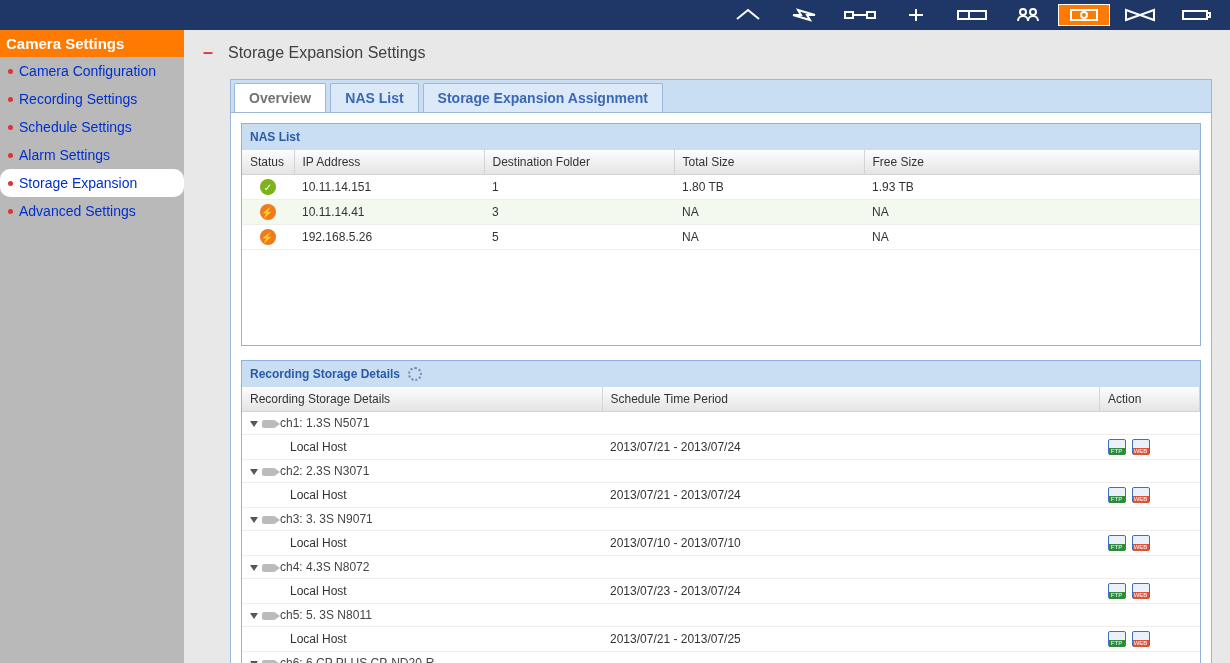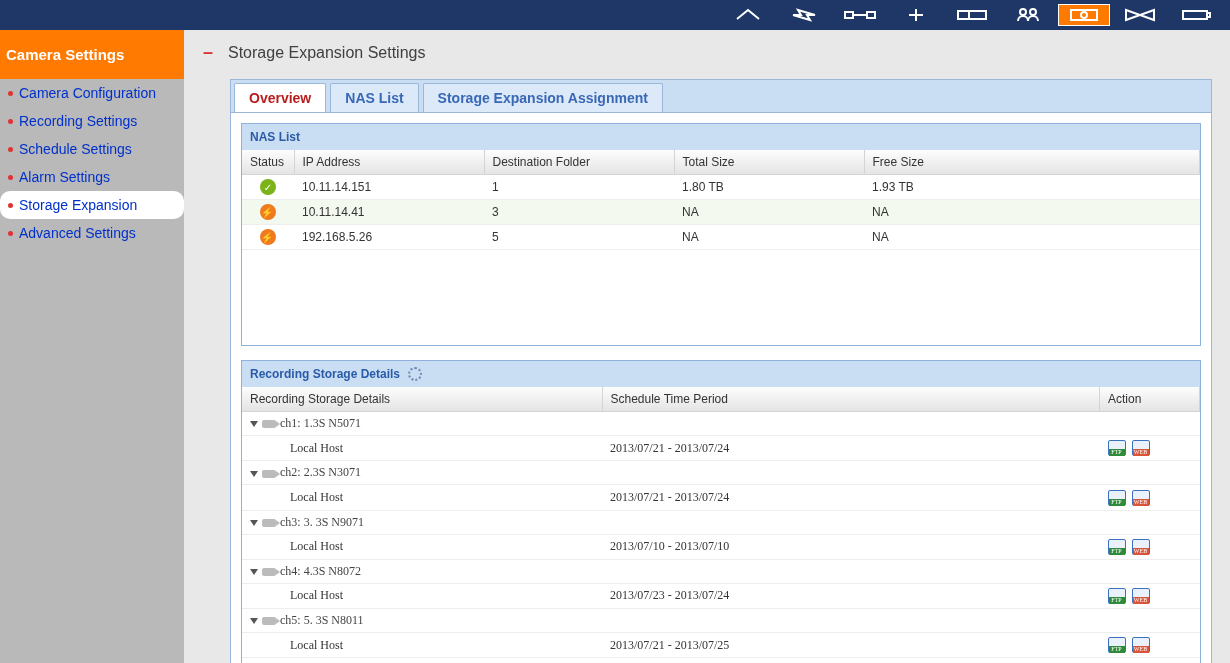--- a/index.html
+++ b/index.html
@@ -39,21 +39,21 @@
   .sidebar {
     width: 184px;
     background: #b9b9b9;
     flex-shrink: 0;
   }
   .sidebar-header {
     background: #ff7a00;
     color: #fff;
     font-weight: bold;
     font-size: 15px;
-    padding: 16px 6px;
+    padding: 5px 6px;
   }
   .sidebar ul { list-style: none; padding: 0; margin: 0; text-align: center; }
   .sidebar li {
     padding: 6px 6px 6px 8px;
     font-size: 14px;
     color: #0030cc;
     cursor: pointer;
     display: flex;
     align-items: center;
     gap: 6px;
@@ -96,21 +96,21 @@
     font-weight: bold;
     color: #3968b6;
     border: 1px solid #9cb8d9;
     border-bottom: none;
     background: #dce9f8;
     cursor: pointer;
     border-radius: 2px 2px 0 0;
   }
   .tab.active {
     background: #fff;
-    color: #b91c1c;
+    color: #737373;
   }
   .tab-body {
     background: #fff;
     border: 1px solid #9cb8d9;
     padding: 10px;
   }
   .panel {
     border: 1px solid #8fb2db;
     margin-bottom: 14px;
   }
@@ -161,21 +161,20 @@
     background: linear-gradient(#fdfdfd, #e4e4e4);
     text-align: left;
     font-weight: normal;
     padding: 5px 8px;
     border-right: 1px solid #d4d4d4;
     border-bottom: 1px solid #d4d4d4;
   }
   table.detail td {
     padding: 4px 8px;
     border-bottom: 1px solid #eee;
-    font-family: Liberation Serif, serif;
   }
   .tree-row td { padding-left: 8px; color:#444;}
   .tree-toggle {
     display:inline-block;
     width:0;height:0;
     border-left:4px solid transparent;
     border-right:4px solid transparent;
     border-top:6px solid #555;
     margin-right:4px;
     vertical-align: middle;

